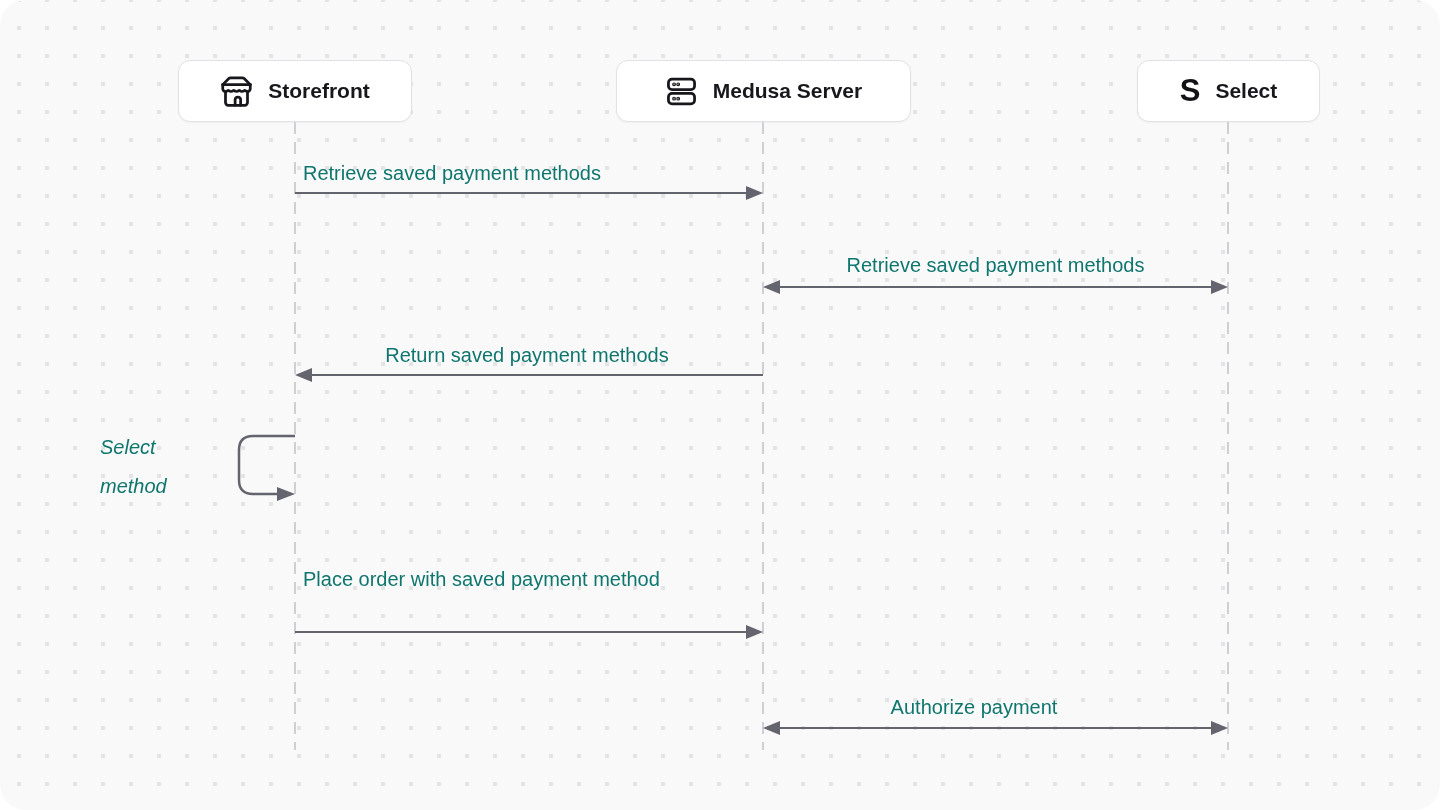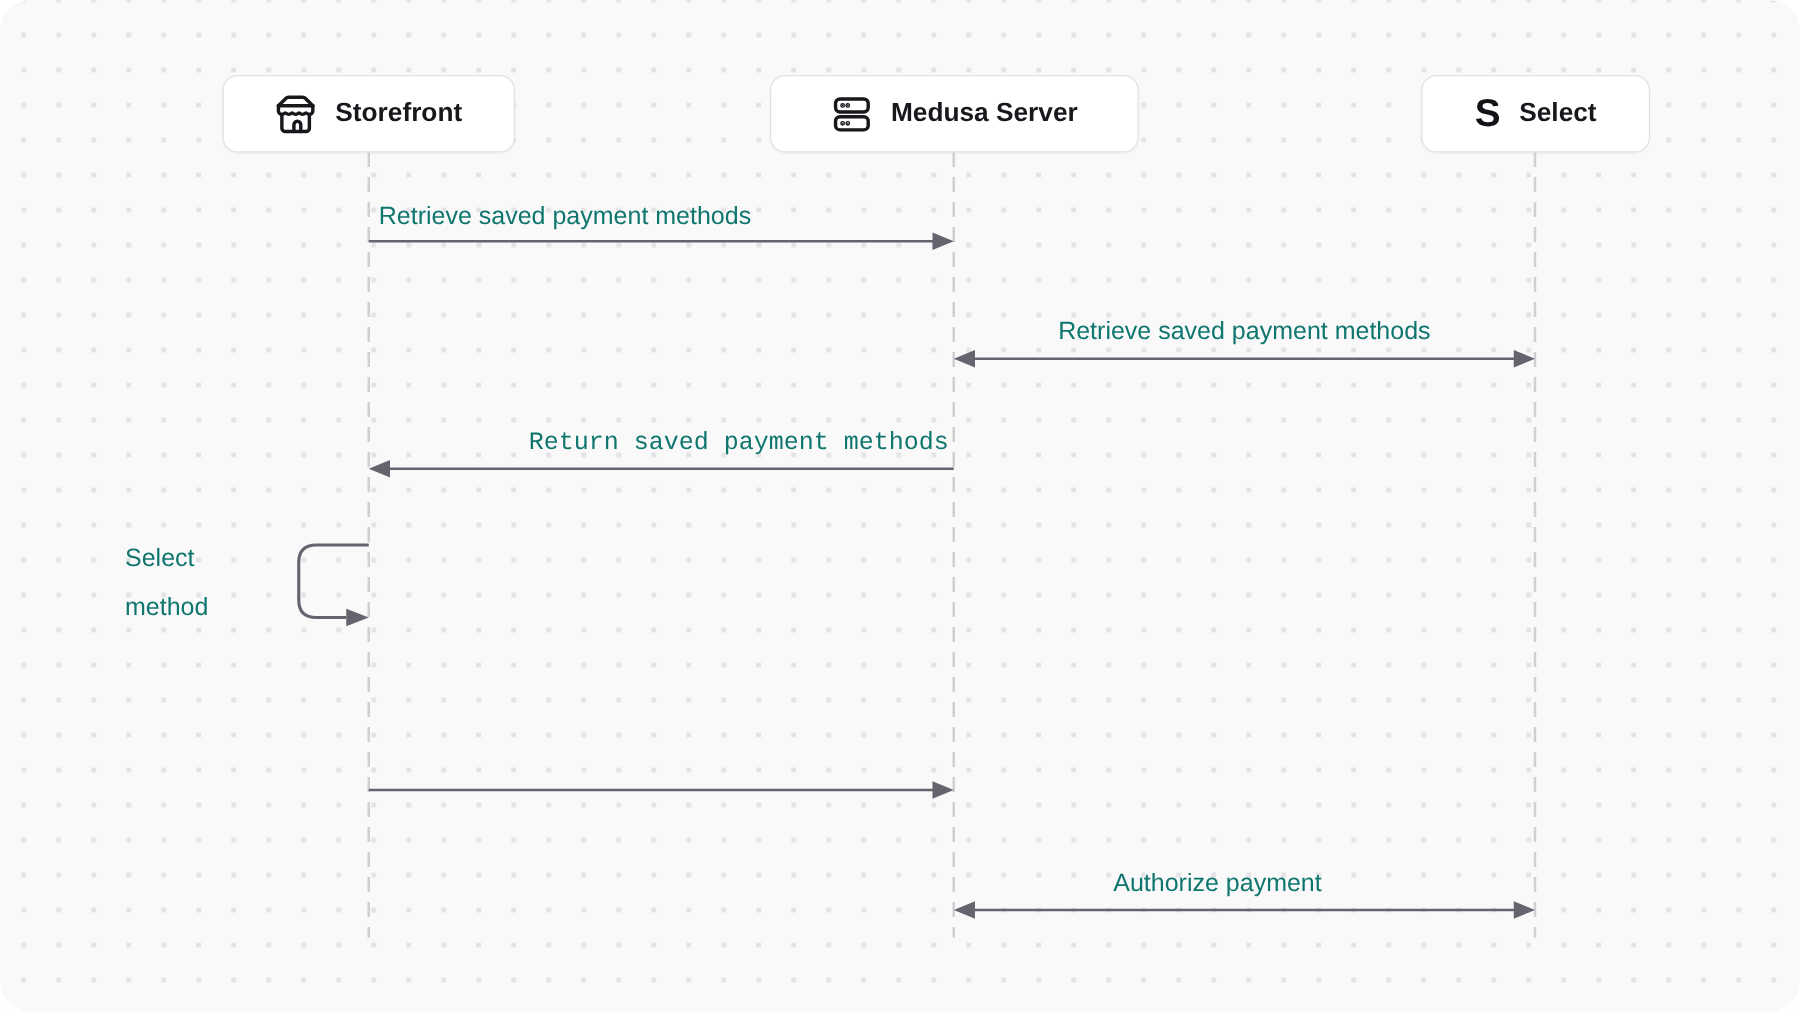--- a/index.html
+++ b/index.html
@@ -62,21 +62,21 @@
     font-size: 20px;
     line-height: 28px;
     color: #0f766e;
     white-space: nowrap;
   }
   .msg-label.wrap {
     white-space: normal;
     line-height: 39px;
   }
   .msg-label.center { text-align: center; }
-  .msg-label.right { text-align: right; font-family: Liberation Mono, monospace; }
+  .msg-label.right { text-align: center; }
   .arrow { position: absolute; height: 14px; }
   .arrow .shaft {
     position: absolute;
     top: 5.75px;
     height: 2.5px;
     left: 0;
     right: 0;
     background: #64646e;
   }
   .arrow.head-right .shaft { right: 15px; }
@@ -148,28 +148,29 @@
     <div class="head l"></div>
     <div class="head r"></div>
   </div>
 
   <div class="msg-label right" style="left:295px; top:341px; width:464px;">Return saved payment methods</div>
   <div class="arrow head-left" style="left:295px; top:368px; width:468px;">
     <div class="shaft"></div>
     <div class="head l"></div>
   </div>
 
-  <div class="msg-label wrap" style="left:100px; top:428px; width:120px;">Select method</div>
+  <div class="msg-label wrap" style="left:100px; top:428px; width:120px;font-style:italic;">Select method</div>
   <div class="selfloop">
     <svg width="66" height="80" viewBox="0 0 66 80">
       <path d="M 62 8 H 20 Q 6 8 6 22 V 52 Q 6 66 20 66 H 44" fill="none" stroke="#64646e" stroke-width="2.5"></path>
       <polygon points="44,59 62,66 44,73" fill="#64646e"></polygon>
     </svg>
   </div>
 
+  <div class="msg-label wrap" style="left:303px; top:560px; width:400px;">Place order with saved payment method</div>
   <div class="arrow head-right" style="left:295px; top:625px; width:468px;">
     <div class="shaft"></div>
     <div class="head r"></div>
   </div>
 
   <div class="msg-label center" style="left:763px; top:693px; width:382px;padding-left:20px;">Authorize payment</div>
   <div class="arrow head-right head-left" style="left:763px; top:721px; width:465px;">
     <div class="shaft"></div>
     <div class="head l"></div>
     <div class="head r"></div>

